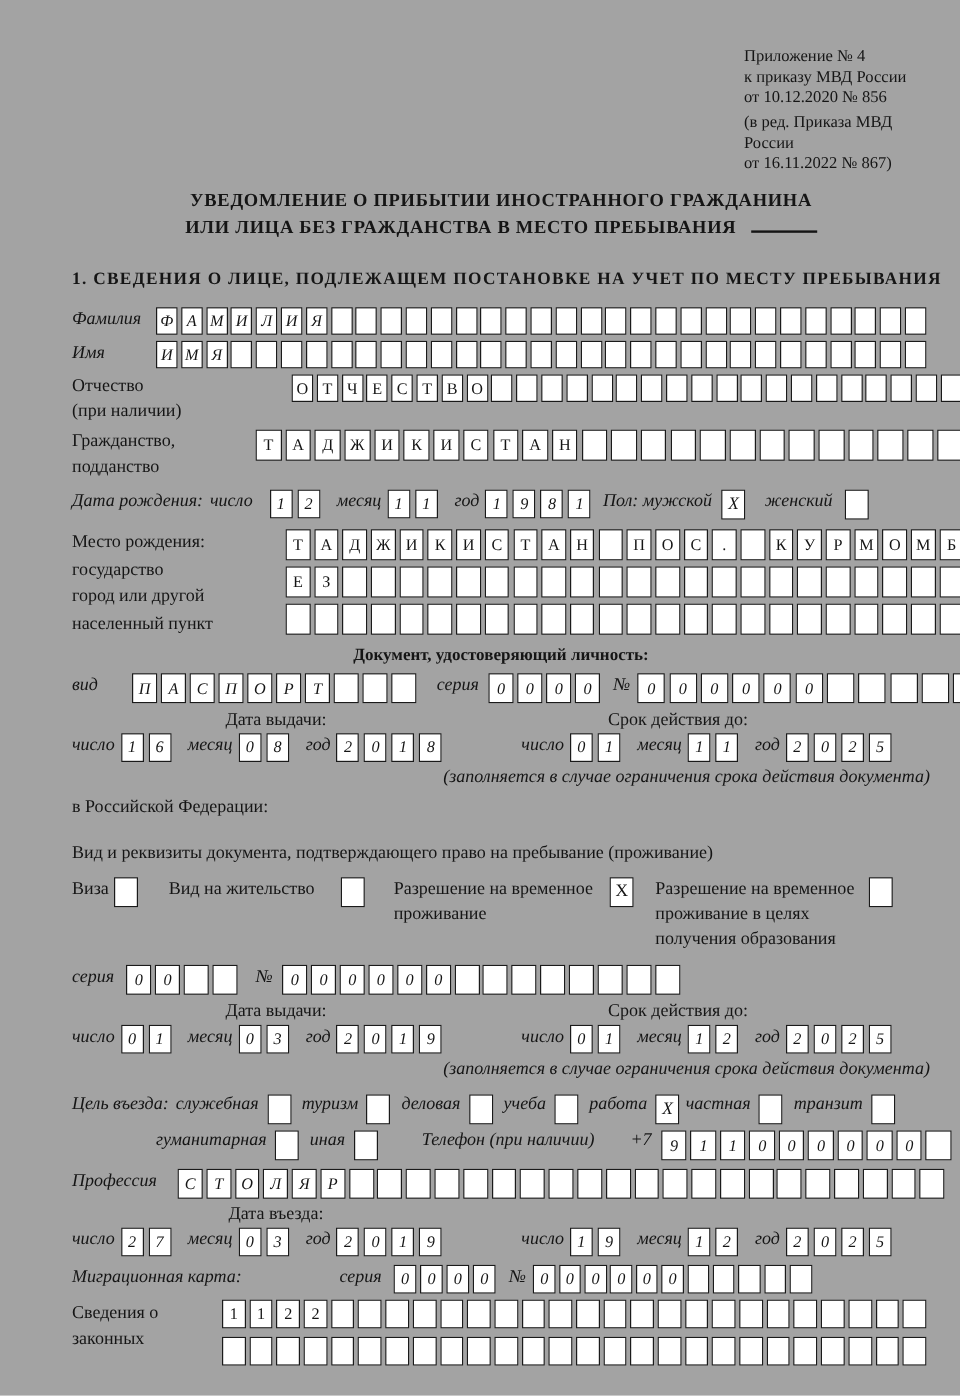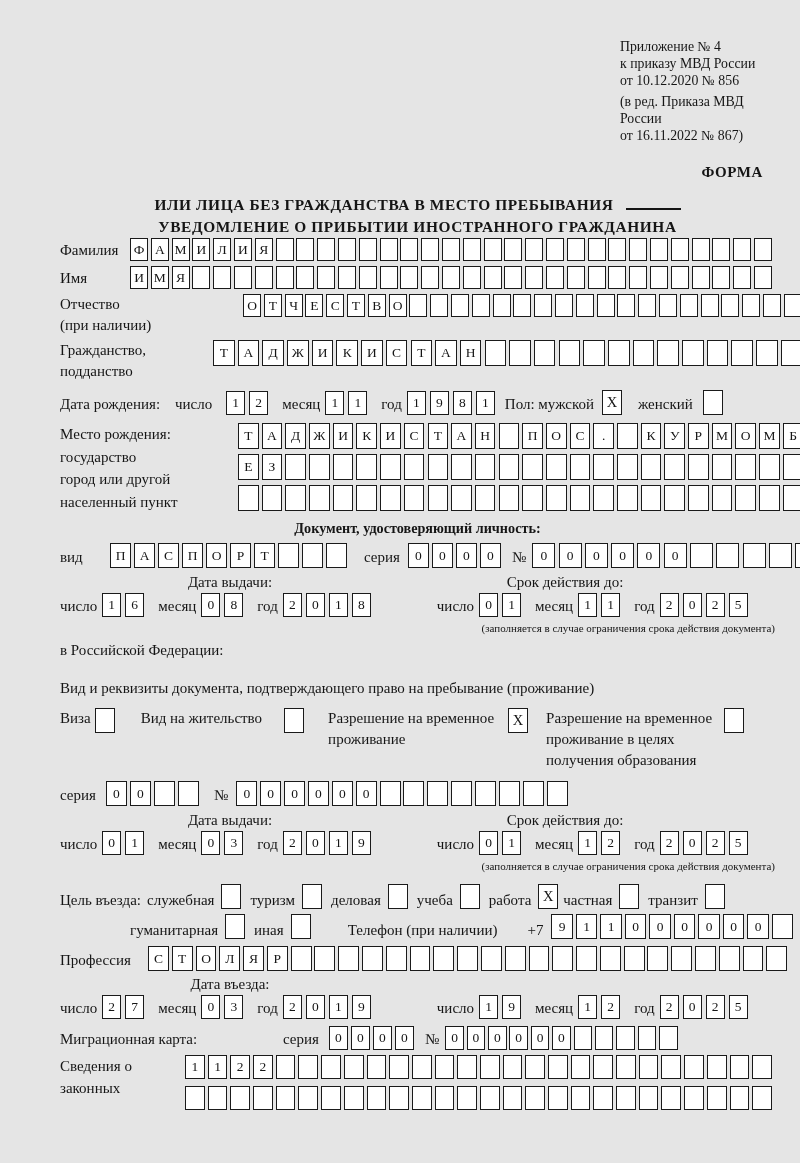--- a/index.html
+++ b/index.html
@@ -1,29 +1,29 @@
 <!DOCTYPE html>
 <html><head>
 <meta charset="utf-8">
 <style>
   * { margin:0; padding:0; box-sizing:border-box; }
   body { background:#fff; }
   .page {
-    width:800px; height:1163px; background:#e5e5e5; color:#151515;
+    width:800px; height:1163px; background:#a3a3a3; color:#151515;
     font-family:"Liberation Serif", serif; font-size:15px;
     padding:38px 25px 0 60px; overflow:hidden; position:relative;
   }
   .annex { margin-left:560px; line-height:17px; font-size:13.8px; }
   .annex .gap { height:4px; }
   .forma { text-align:right; padding-right:12px; font-weight:bold; margin-top:20px; letter-spacing:0.6px; }
   .title { text-align:center; font-weight:bold; font-size:15.4px; line-height:22px; margin-top:13px; letter-spacing:0.6px; }
   .blank-line { display:inline-block; width:55px; border-bottom:2px solid #151515; margin-left:12px; vertical-align:baseline; }
   .section-h { font-weight:bold; font-size:14.4px; margin-top:24px; margin-bottom:14px; text-align:center; letter-spacing:1.1px; white-space:nowrap; }
 
-  .frow { display:flex; align-items:flex-end; margin-bottom:5px; }
+  .frow { display:flex; align-items:flex-start; margin-bottom:5px;font-style:italic; }
   .frow-top { display:flex; align-items:flex-start; margin-bottom:4px;gap:33px; }
   .lbl { flex-shrink:0; line-height:21px; }
   .cells { display:flex; --cw:18px; --cg:2.8px; --ch:23px; }
   .cell {
     width:var(--cw); height:var(--ch); border:1.6px solid #1a1a1a;
     margin-right:var(--cg); display:flex; align-items:center; justify-content:center;
     font-size:13.5px; flex-shrink:0; background:#fff;
   }
   .cellcol .cells { margin-bottom:5px; }
   .cbox {
@@ -31,21 +31,21 @@
     align-items:center; justify-content:center; font-size:14.5px; flex-shrink:0; background:#fff;
   }
   .doc-h { text-align:center; font-weight:bold; font-size:14.2px; margin:4px 0 6px; }
   .dtitles { display:flex; margin:6px 0 2px; }
   .dt-left { width:340px; text-align:center; }
   .dt-right { width:330px; text-align:center; }
   .date-cells { --cw:19px; --cg:4px; --ch:24px; }
   .dlbl { margin:0 5px 0 10px; }
   .dlbl-first { margin-left:0; }
   .dgap { width:52px; }
-  .note { text-align:right; font-size:11px; margin:2px 0 4px; }
+  .note { text-align:right; font-size:15px; margin:2px 0 4px;font-style:italic; }
   .residence-line { margin-top:14px; line-height:24px; }
   .permits { display:flex; align-items:flex-start; margin-top:8px; margin-bottom:10px; }
   .pitem { display:flex; align-items:flex-start; }
   .pitem .cbox { margin-left:10px; }
   .ptext { line-height:21px; }
   .purpose-row { margin-top:12px; }
   .purpose-row .cbox, .purpose2-row .cbox { margin-left:7px; margin-right:9px; }
   .plbl { white-space:nowrap; }
   .purpose2-row { margin-top:2px; }
   .tall { --ch:26px; }
@@ -59,27 +59,27 @@
 
   <div class="annex">
     <div>Приложение № 4</div>
     <div>к приказу МВД России</div>
     <div>от 10.12.2020 № 856</div>
     <div class="gap"></div>
     <div>(в ред. Приказа МВД России</div>
     <div>от 16.11.2022 № 867)</div>
   </div>
 
-  <div class="forma">ФОРМА</div>
 
   <div class="title">
+    <div>УВЕДОМЛЕНИЕ О ПРИБЫТИИ ИНОСТРАННОГО ГРАЖДАНИНА</div>
     <div><span>ИЛИ ЛИЦА БЕЗ ГРАЖДАНСТВА В МЕСТО ПРЕБЫВАНИЯ</span><span class="blank-line"></span></div>
-    <div>УВЕДОМЛЕНИЕ О ПРИБЫТИИ ИНОСТРАННОГО ГРАЖДАНИНА</div>
-  </div>
-
+  </div>
+
+  <div class="section-h">1. СВЕДЕНИЯ О ЛИЦЕ, ПОДЛЕЖАЩЕМ ПОСТАНОВКЕ НА УЧЕТ ПО МЕСТУ ПРЕБЫВАНИЯ</div>
 
   <div class="frow">
     <span class="lbl" style="width:70px">Фамилия</span>
     <span class="cells">
         <span class="cell">Ф</span>
         <span class="cell">А</span>
         <span class="cell">М</span>
         <span class="cell">И</span>
         <span class="cell">Л</span>
         <span class="cell">И</span>

